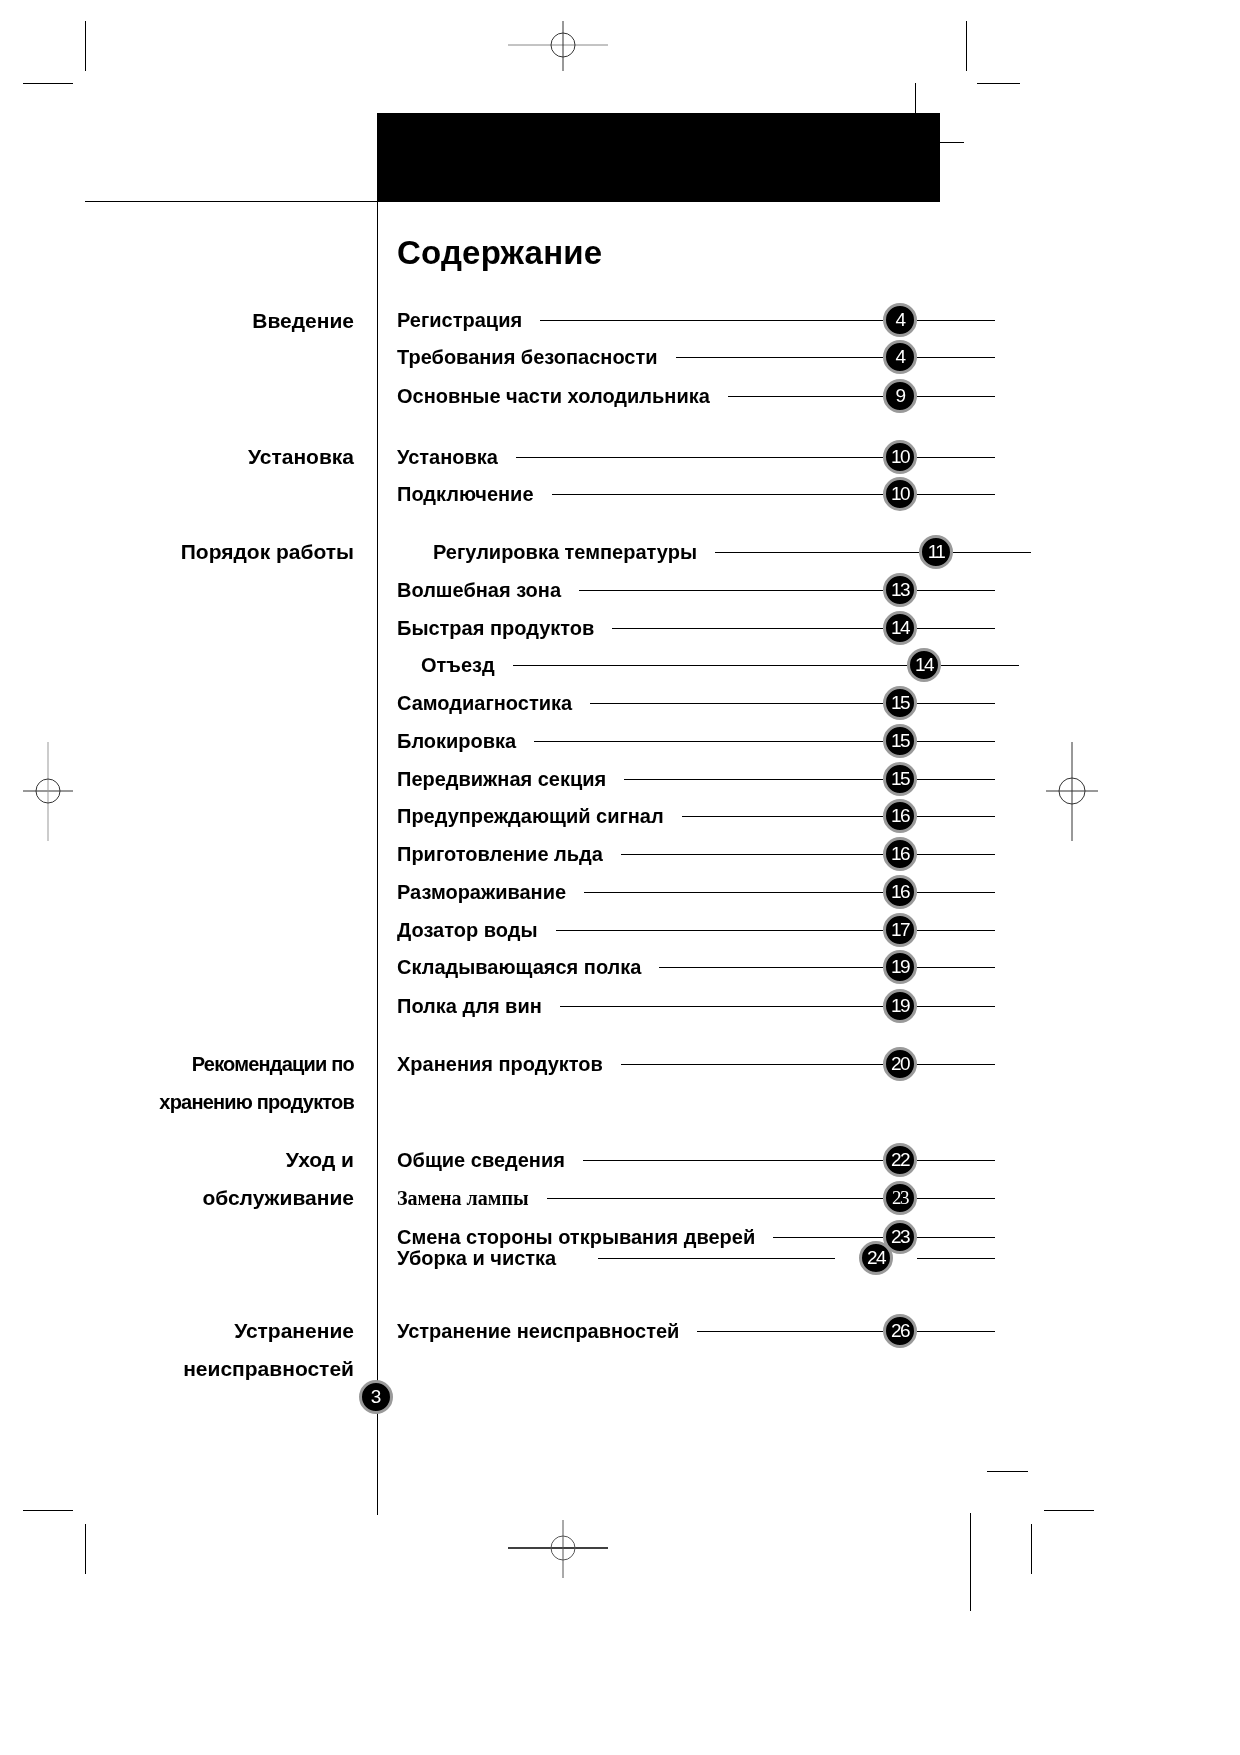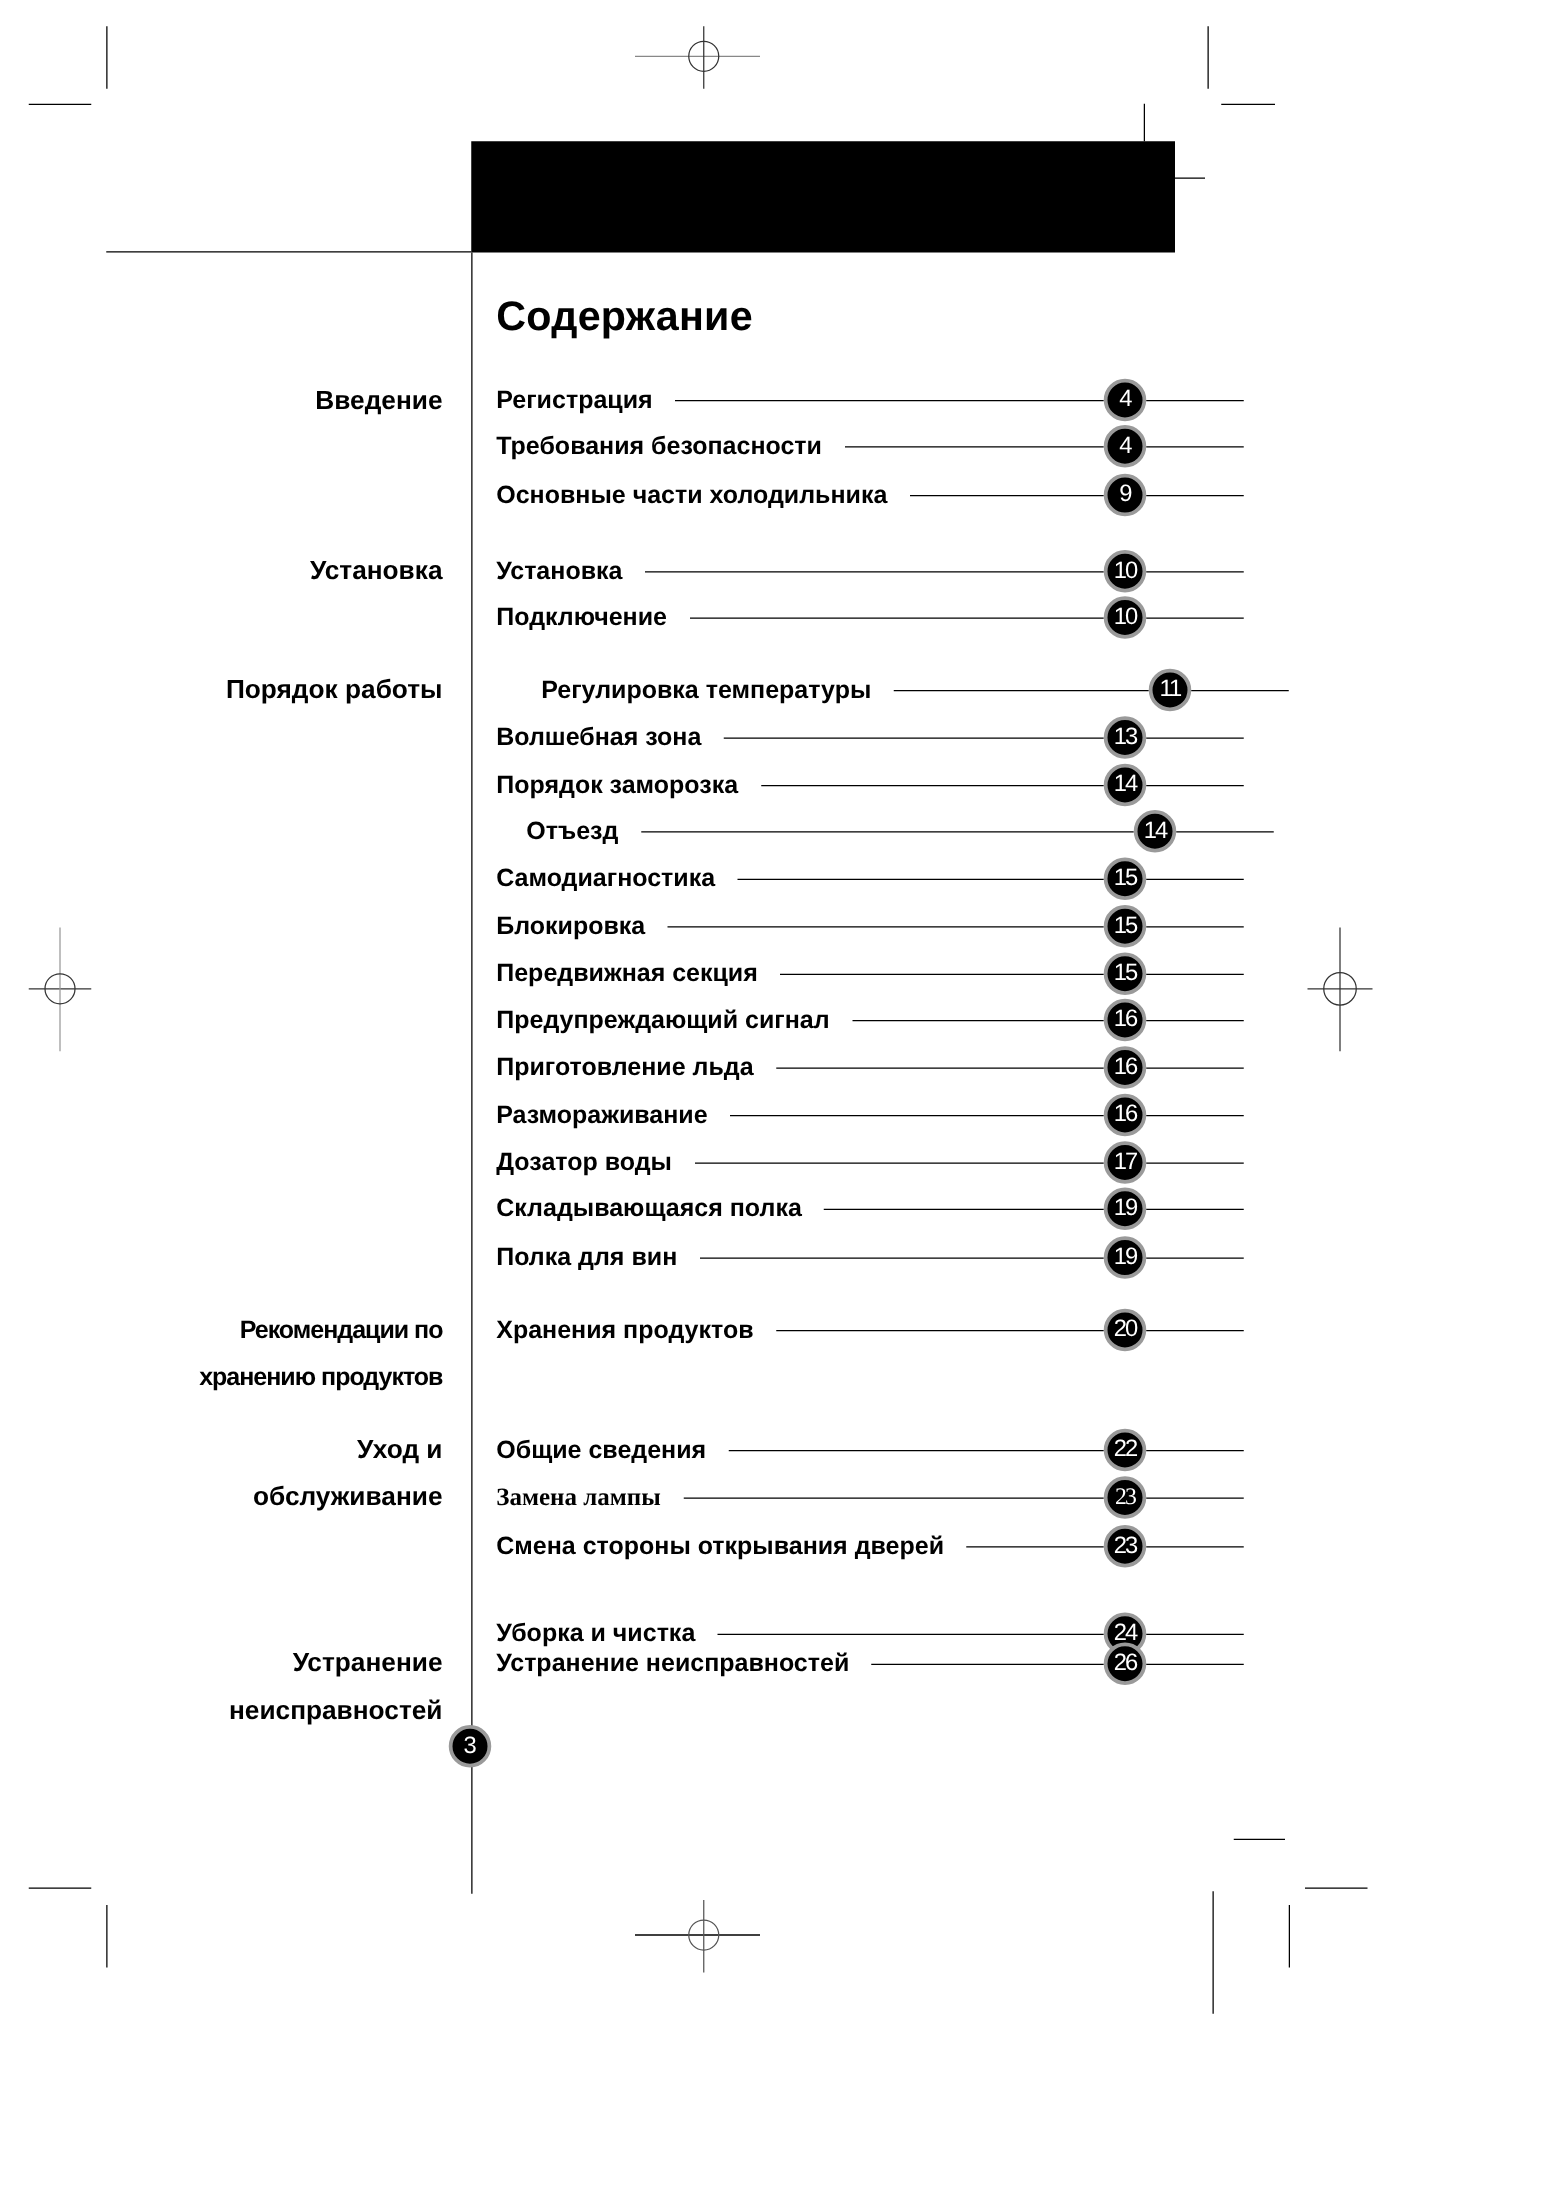--- a/index.html
+++ b/index.html
@@ -130,21 +130,21 @@
   <span class="badge">11</span>
   <span class="tail"></span>
 </div>
 <div class="entry" style="top:575px;">
   <span class="entry-label">Волшебная зона</span>
   <span class="leader"></span>
   <span class="badge">13</span>
   <span class="tail"></span>
 </div>
 <div class="entry" style="top:613px;">
-  <span class="entry-label">Порядок заморозка</span>
+  <span class="entry-label">Быстрая продуктов</span>
   <span class="leader"></span>
   <span class="badge">14</span>
   <span class="tail"></span>
 </div>
 <div class="entry" style="top:650px;margin-left:24px;">
   <span class="entry-label">Отъезд</span>
   <span class="leader"></span>
   <span class="badge">14</span>
   <span class="tail"></span>
 </div>
@@ -221,21 +221,21 @@
   <span class="leader"></span>
   <span class="badge">23</span>
   <span class="tail"></span>
 </div>
 <div class="entry" style="top:1222px;">
   <span class="entry-label">Смена стороны открывания дверей</span>
   <span class="leader"></span>
   <span class="badge">23</span>
   <span class="tail"></span>
 </div>
-<div class="entry" style="top:1292px;">
+<div class="entry" style="top:1243px;gap:24px;">
   <span class="entry-label">Уборка и чистка</span>
   <span class="leader"></span>
   <span class="badge">24</span>
   <span class="tail"></span>
 </div>
 
 <div class="entry" style="top:1316px;justify-content:center;">
   <span class="entry-label">Устранение неисправностей</span>
   <span class="leader"></span>
   <span class="badge">26</span>

